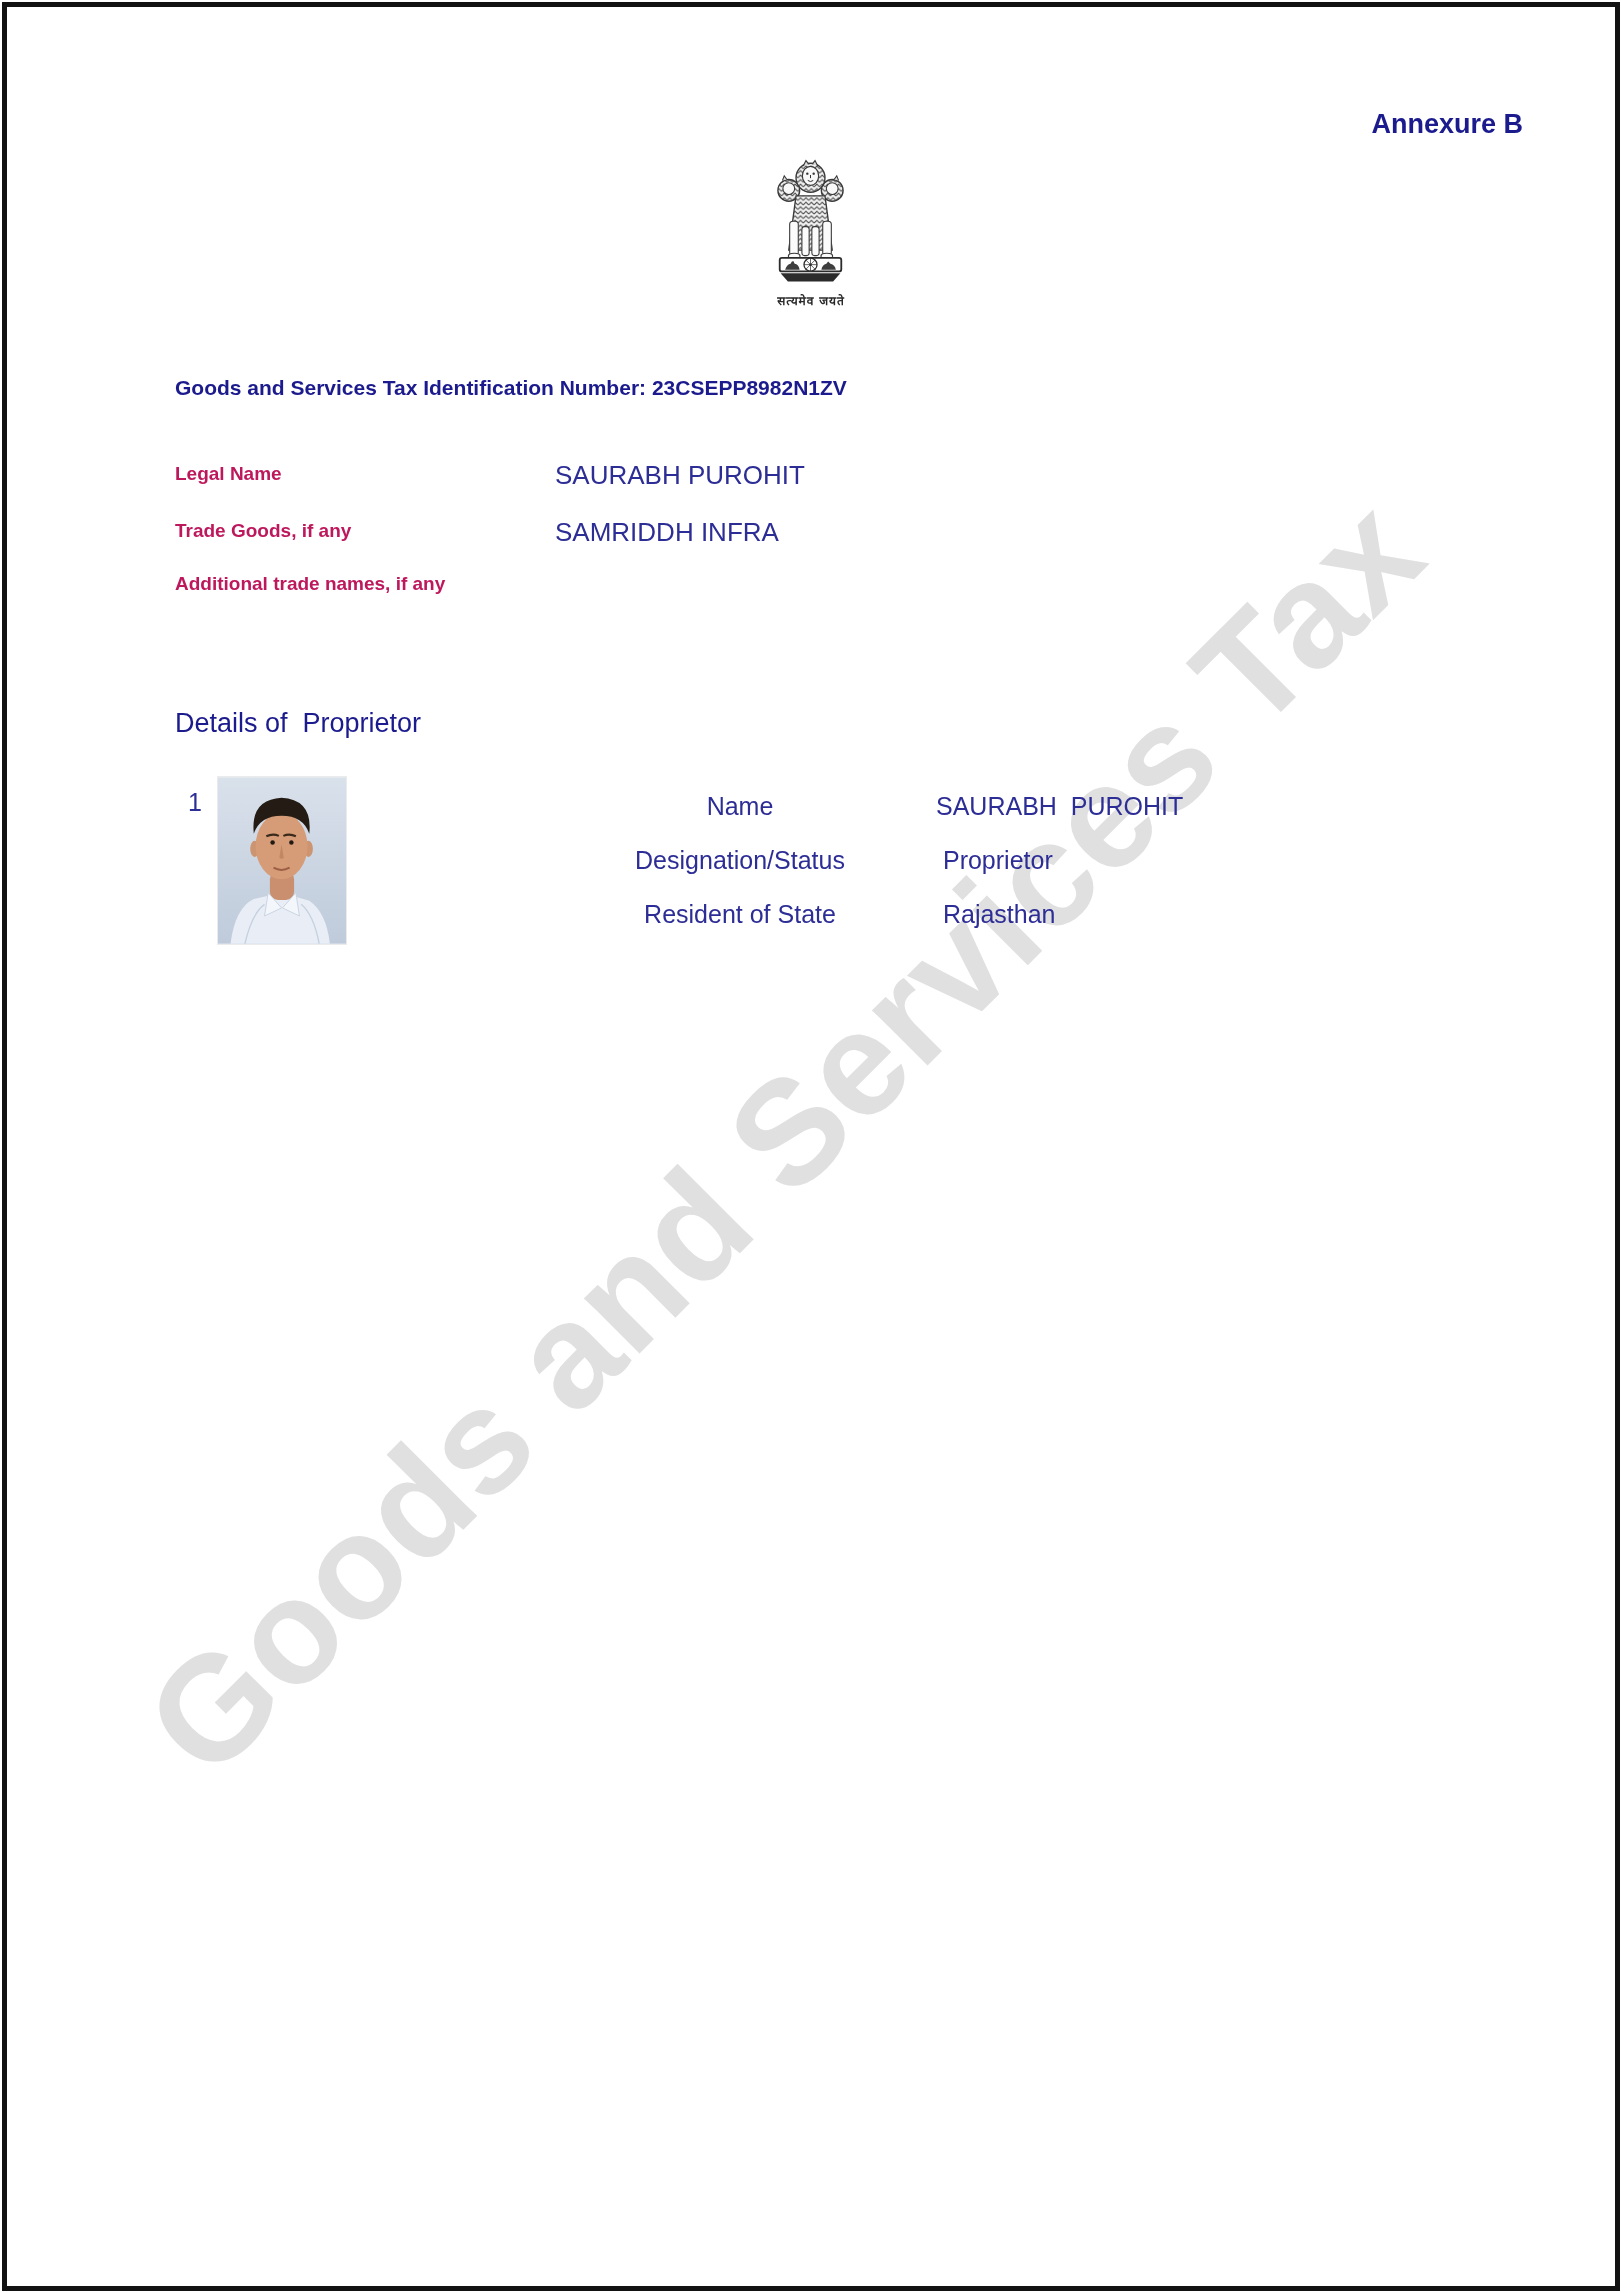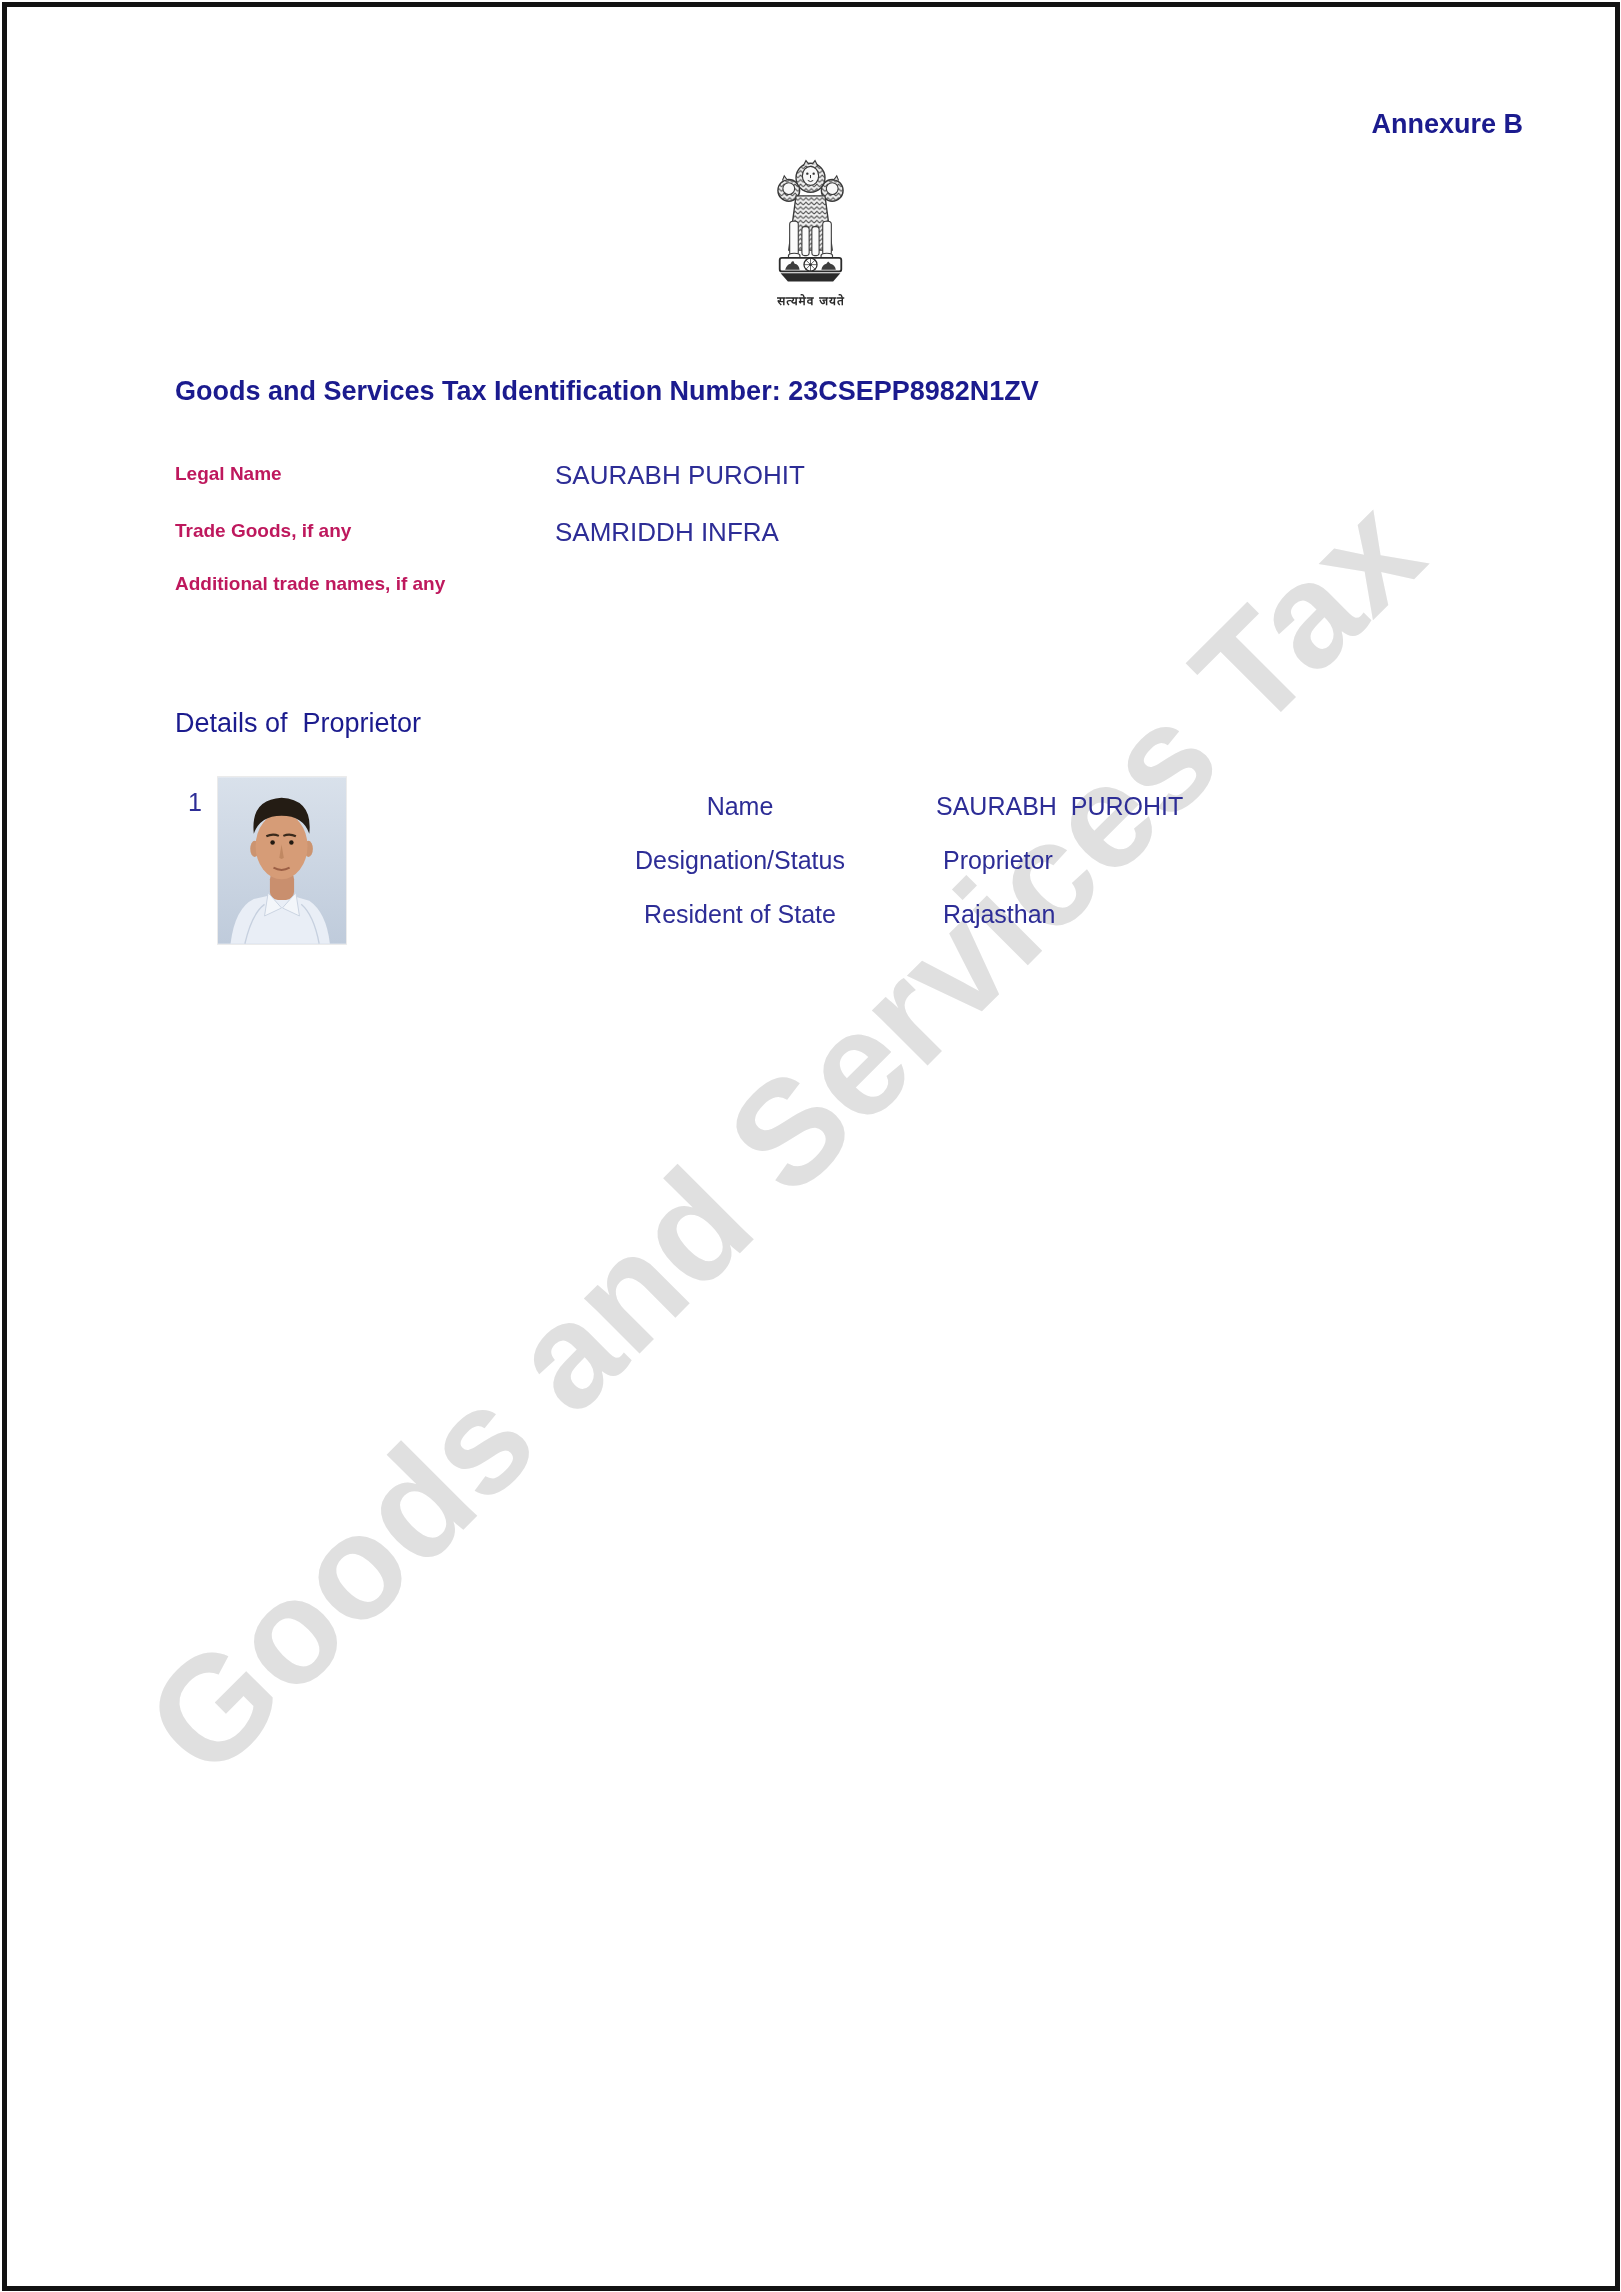--- a/index.html
+++ b/index.html
@@ -22,21 +22,21 @@
     font-size:27px; font-weight:bold; color:#1b1b8e;
   }
   .emblem { position:absolute; left:764px; top:156px; width:93px; height:134px; }
   .motto {
     position:absolute; left:0; top:292px; width:1622px; text-align:center;
     font-family:"DejaVu Sans",sans-serif; font-size:12px; font-weight:bold; color:#2a2a2a;
     letter-spacing:0.9px;
   }
   .gstin {
     position:absolute; left:175px; top:376px;
-    font-size:27px; font-weight:bold; color:#1b1b8e; white-space:pre-wrap;
+    font-size:21px; font-weight:bold; color:#1b1b8e; white-space:pre-wrap;
   }
   .field-row { position:absolute; left:0; width:1622px; }
   .field-label {
     position:absolute; left:175px; top:0; width:358px;
     font-size:19px; font-weight:bold; color:#be185d;
     line-height:28px; white-space:pre-wrap;
   }
   .field-value {
     position:absolute; left:555px; top:0; width:806px;
     font-size:26px; color:#2d2d96; white-space:pre-wrap;

